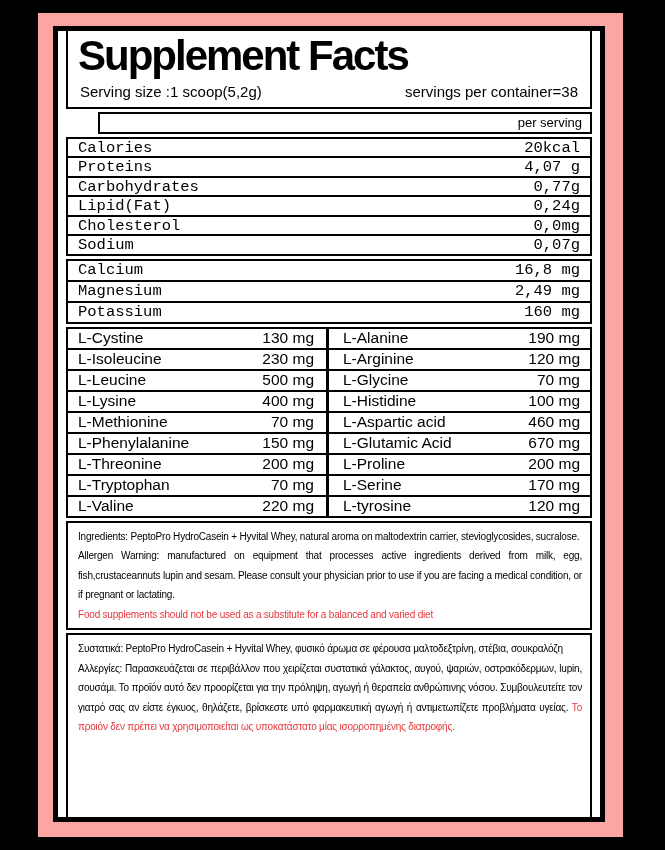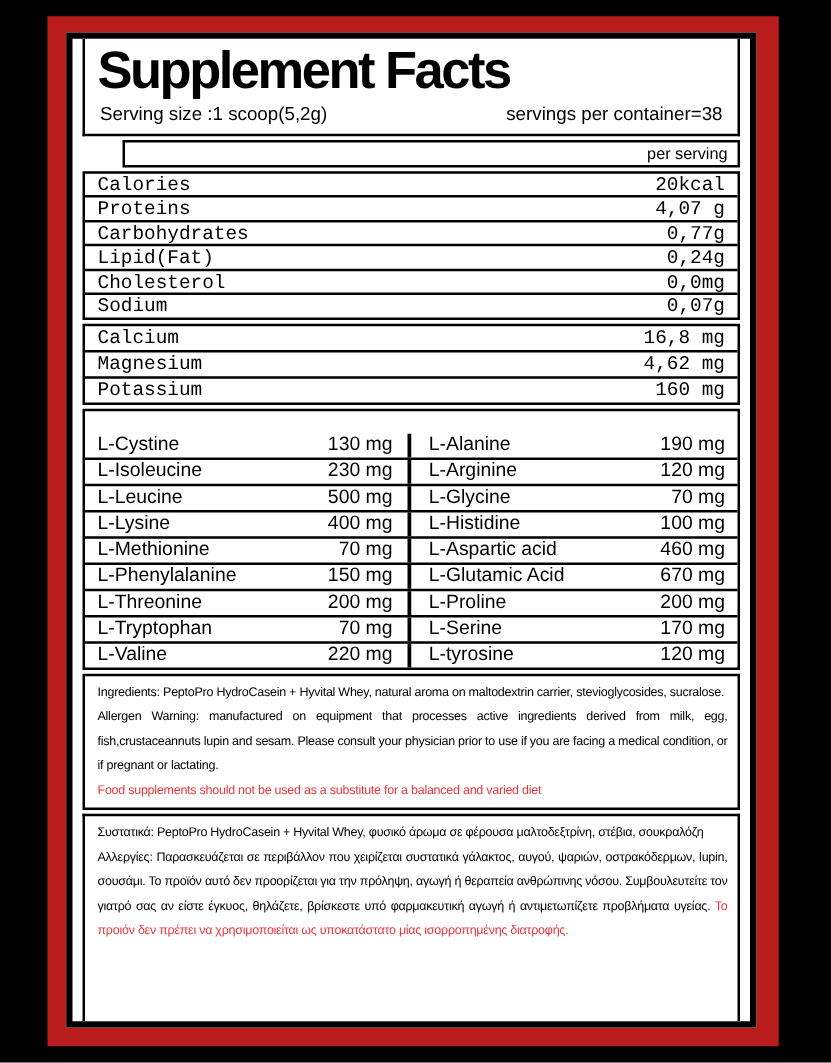--- a/index.html
+++ b/index.html
@@ -5,21 +5,21 @@
   html,body{margin:0;padding:0;}
   body{
     width:665px;height:850px;position:relative;
     background:#000;
     font-family:"Liberation Sans", sans-serif;
     color:#000;
     overflow:hidden;
   }
   .page{
     position:absolute;left:38px;top:13px;width:585px;height:824px;
-    background:#b91c1c;
+    background:#fca5a5;
   }
   .frame{
     position:absolute;left:15px;top:13px;right:18px;bottom:15px;
     border:5px solid #000;
     padding:0 8px;
     box-sizing:border-box;
     display:flex;flex-direction:column;
     overflow:hidden;
     background:#fff;
   }
@@ -48,21 +48,21 @@
   .row{
     display:flex;justify-content:space-between;align-items:center;
     padding:0 10px;font-size:15.5px;height:17.5px;
     border-top:2px solid #000;
     font-family:Liberation Mono, monospace;
   }
   .row.first{border-top:none;}
   #minerals-table .row{height:19px;}
   
   .arow{display:flex;border-top:2px solid #000;}
-  .arow.first{border-top:none;margin-top:18px;}
+  .arow.first{border-top:none;}
   .acell{
     flex:1 1 50%;display:flex;justify-content:space-between;align-items:center;
     font-size:15.5px;height:19px;box-sizing:border-box;padding:0 10px;
   }
   .acell.left{border-right:3px solid #000;padding-right:12px;}
   .acell.right{padding-left:14px;}
   
   .text-box{
     padding:4px 8px 4px 10px;
     font-size:10px;line-height:19.5px;letter-spacing:-0.2px;
@@ -119,21 +119,21 @@
         </div>
       </section>
 
     <section class="box" id="minerals-table">
         <div class="row first">
           <span class="lbl">Calcium</span>
           <span class="val">16,8 mg</span>
         </div>
         <div class="row">
           <span class="lbl">Magnesium</span>
-          <span class="val">4,62 mg</span>
+          <span class="val">2,49 mg</span>
         </div>
         <div class="row">
           <span class="lbl">Potassium</span>
           <span class="val">160 mg</span>
         </div>
       </section>
 
     <section class="box" id="amino-table">
         <div class="arow first">
           <div class="acell left">

